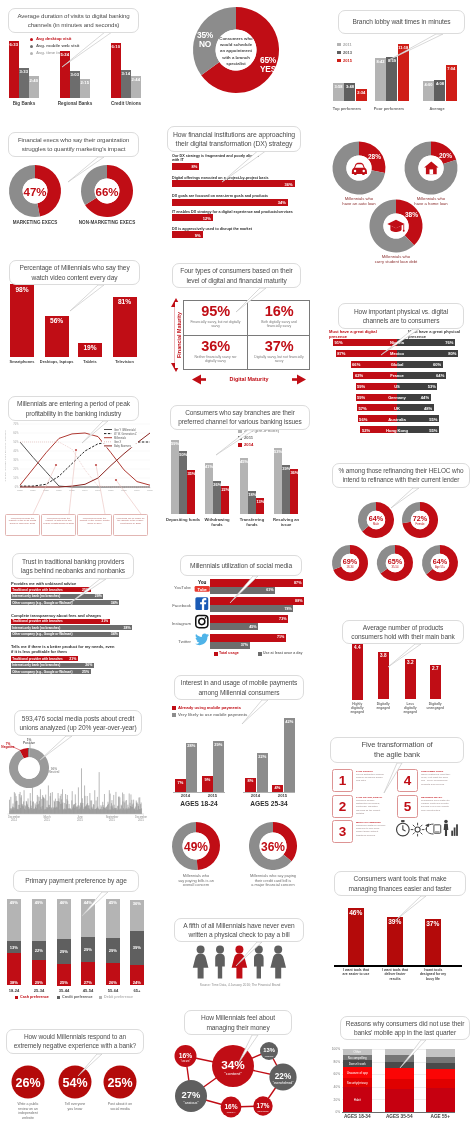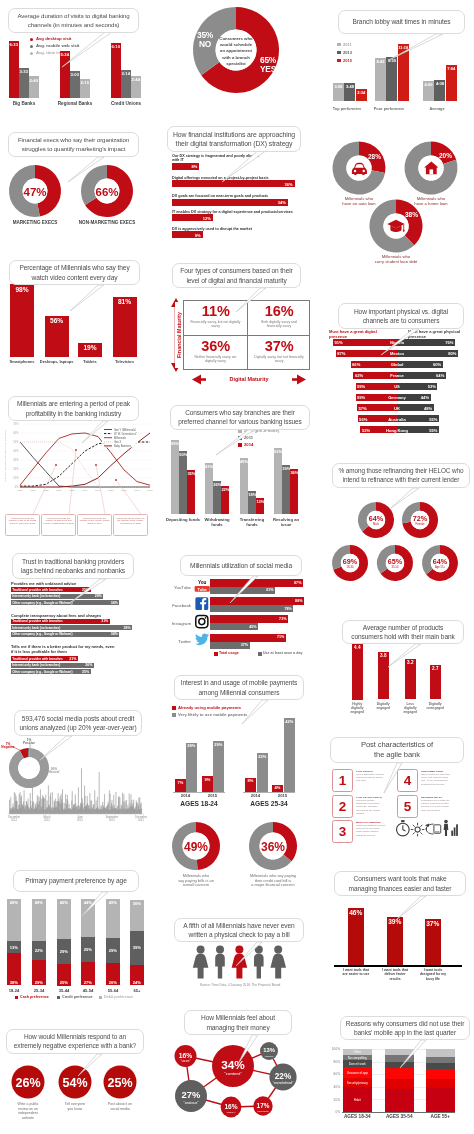--- a/index.html
+++ b/index.html
@@ -226,21 +226,21 @@
 
 <div class="panel" id="panel8" style="left:158px;top:250px;width:168px;height:140px;">
   <svg class="tail" style="left:0;top:0;" width="168" height="140">
     <polygon points="108,38 78,62 102,38" fill="#ffffff" stroke="#c9c9c9" stroke-width="0.7"></polygon>
   </svg>
   <div class="bubble" style="left:14px;top:13px;width:129px;height:25px;font-size:6.6px;padding:0 4px;">Four types of consumers based on their level of digital and financial maturity</div>
   <div style="position:absolute;left:25px;top:50px;width:127px;height:70px;border:0.8px solid #7a7a7a;box-sizing:border-box;">
     <div style="position:absolute;left:50%;top:0;width:0.8px;height:100%;background:#7a7a7a;"></div>
     <div style="position:absolute;left:0;top:50%;width:100%;height:0.8px;background:#7a7a7a;"></div>
     <div id="p8cells">
-        <div style="position:absolute;left:0px;top:3px;width:63.5px;text-align:center;font-size:14.5px;font-weight:bold;color:#c00d15;line-height:1;">11%</div>
+        <div style="position:absolute;left:0px;top:3px;width:63.5px;text-align:center;font-size:14.5px;font-weight:bold;color:#c00d15;line-height:1;">95%</div>
         <div style="position:absolute;left:6px;top:19px;width:51px;text-align:center;font-size:3.4px;color:#7a7a7a;line-height:1.3;">Financially savvy, but not digitally savvy</div>
         <div style="position:absolute;left:63.5px;top:3px;width:63.5px;text-align:center;font-size:14.5px;font-weight:bold;color:#c00d15;line-height:1;">16%</div>
         <div style="position:absolute;left:69.5px;top:19px;width:51px;text-align:center;font-size:3.4px;color:#7a7a7a;line-height:1.3;">Both digitally savvy and financially savvy</div>
         <div style="position:absolute;left:0px;top:38px;width:63.5px;text-align:center;font-size:14.5px;font-weight:bold;color:#c00d15;line-height:1;">36%</div>
         <div style="position:absolute;left:6px;top:54px;width:51px;text-align:center;font-size:3.4px;color:#7a7a7a;line-height:1.3;">Neither financially savvy nor digitally savvy</div>
         <div style="position:absolute;left:63.5px;top:38px;width:63.5px;text-align:center;font-size:14.5px;font-weight:bold;color:#c00d15;line-height:1;">37%</div>
         <div style="position:absolute;left:69.5px;top:54px;width:51px;text-align:center;font-size:3.4px;color:#7a7a7a;line-height:1.3;">Digitally savvy, but not financially savvy</div>
       </div>
   </div>
   <svg style="position:absolute;left:12px;top:48px;" width="12" height="74">
@@ -977,21 +977,21 @@
       <text y="4.5" text-anchor="middle" font-size="12" font-weight="bold" fill="#c00d15" font-family="Liberation Sans, sans-serif" id="p18v2">36%</text>
     </g>
     <text x="115" y="62" text-anchor="middle" font-size="3.9" fill="#6d6d6d" font-family="Liberation Sans, sans-serif"><tspan x="115" dy="0">Millennials who say paying</tspan><tspan x="115" dy="4.5">their credit card bill is</tspan><tspan x="115" dy="4.5">a major financial concern</tspan></text>
   </svg>
 </div>
 
 <div class="panel" id="panel19" style="left:326px;top:725px;width:148px;height:125px;">
   <svg class="tail" style="left:0;top:0;" width="148" height="125">
     <polygon points="76,38 58,68 71,38" fill="#ffffff" stroke="#c9c9c9" stroke-width="0.7"></polygon>
   </svg>
-  <div class="bubble" style="left:4px;top:12px;width:134px;height:26px;font-size:7.6px;padding:0 26px;">Post characteristics of the agile bank</div>
+  <div class="bubble" style="left:4px;top:12px;width:134px;height:26px;font-size:7.6px;padding:0 26px;">Five transformation of the agile bank</div>
   <div id="p19items">
       <div style="position:absolute;left:6px;top:44px;width:21px;height:22.5px;border:0.7px solid #dd9494;border-radius:2.5px;box-sizing:border-box;color:#c00d15;font-size:13.5px;font-weight:bold;text-align:center;line-height:21.5px;">1</div>
       <div style="position:absolute;left:30px;top:44.5px;width:34px;font-size:2.5px;font-weight:bold;color:#c00d15;">FAST TWITCH</div>
       <div style="position:absolute;left:30px;top:48px;width:30px;font-size:2.4px;color:#9a8888;line-height:1.32;">Flexes distribution making channel decisions quickly and often</div>
       <div style="position:absolute;left:6px;top:70px;width:21px;height:22.5px;border:0.7px solid #dd9494;border-radius:2.5px;box-sizing:border-box;color:#c00d15;font-size:13.5px;font-weight:bold;text-align:center;line-height:21.5px;">2</div>
       <div style="position:absolute;left:30px;top:70.5px;width:34px;font-size:2.5px;font-weight:bold;color:#c00d15;">FAST LEARN, TWEAK</div>
       <div style="position:absolute;left:30px;top:74px;width:30px;font-size:2.4px;color:#9a8888;line-height:1.32;">Replaces mindful distribution processes; continually adjusting offerings as the market dictates</div>
       <div style="position:absolute;left:6px;top:95px;width:21px;height:22.5px;border:0.7px solid #dd9494;border-radius:2.5px;box-sizing:border-box;color:#c00d15;font-size:13.5px;font-weight:bold;text-align:center;line-height:21.5px;">3</div>
       <div style="position:absolute;left:30px;top:95.5px;width:34px;font-size:2.5px;font-weight:bold;color:#c00d15;">MULTI-CHANNELING</div>
       <div style="position:absolute;left:30px;top:99px;width:30px;font-size:2.4px;color:#9a8888;line-height:1.32;">Combines digital &amp; physical channels to help grow market share without traditional barriers</div>

